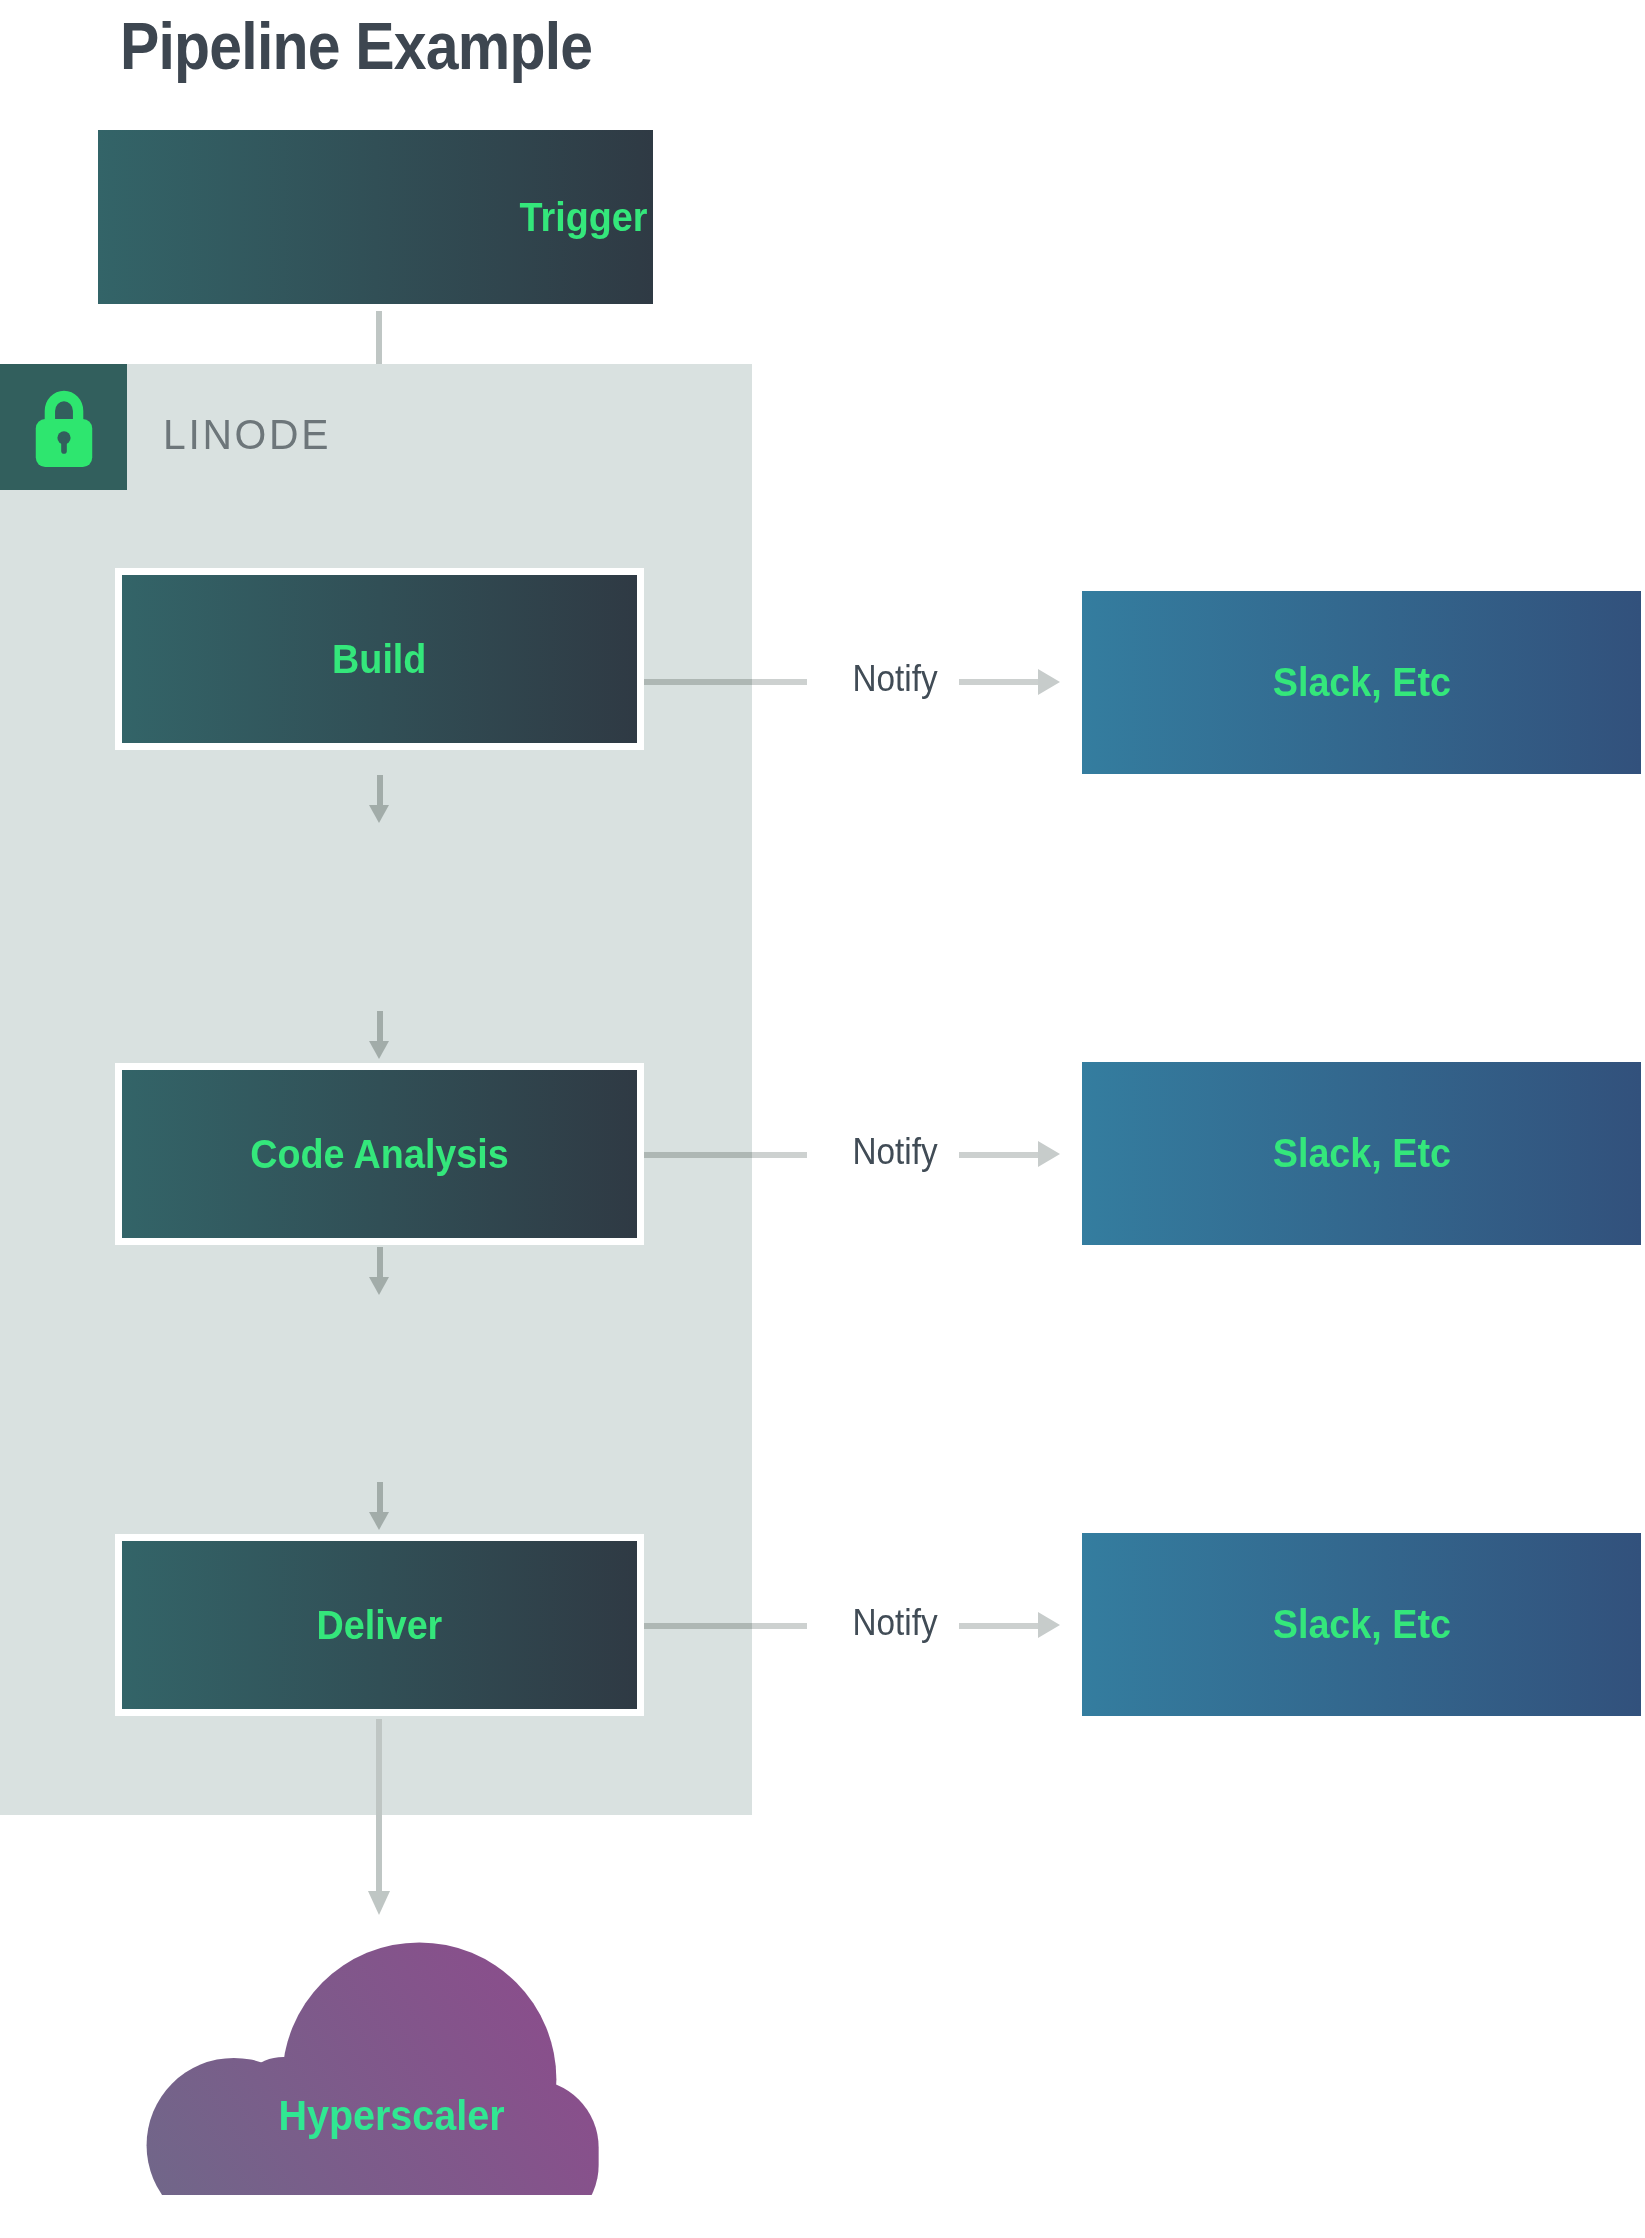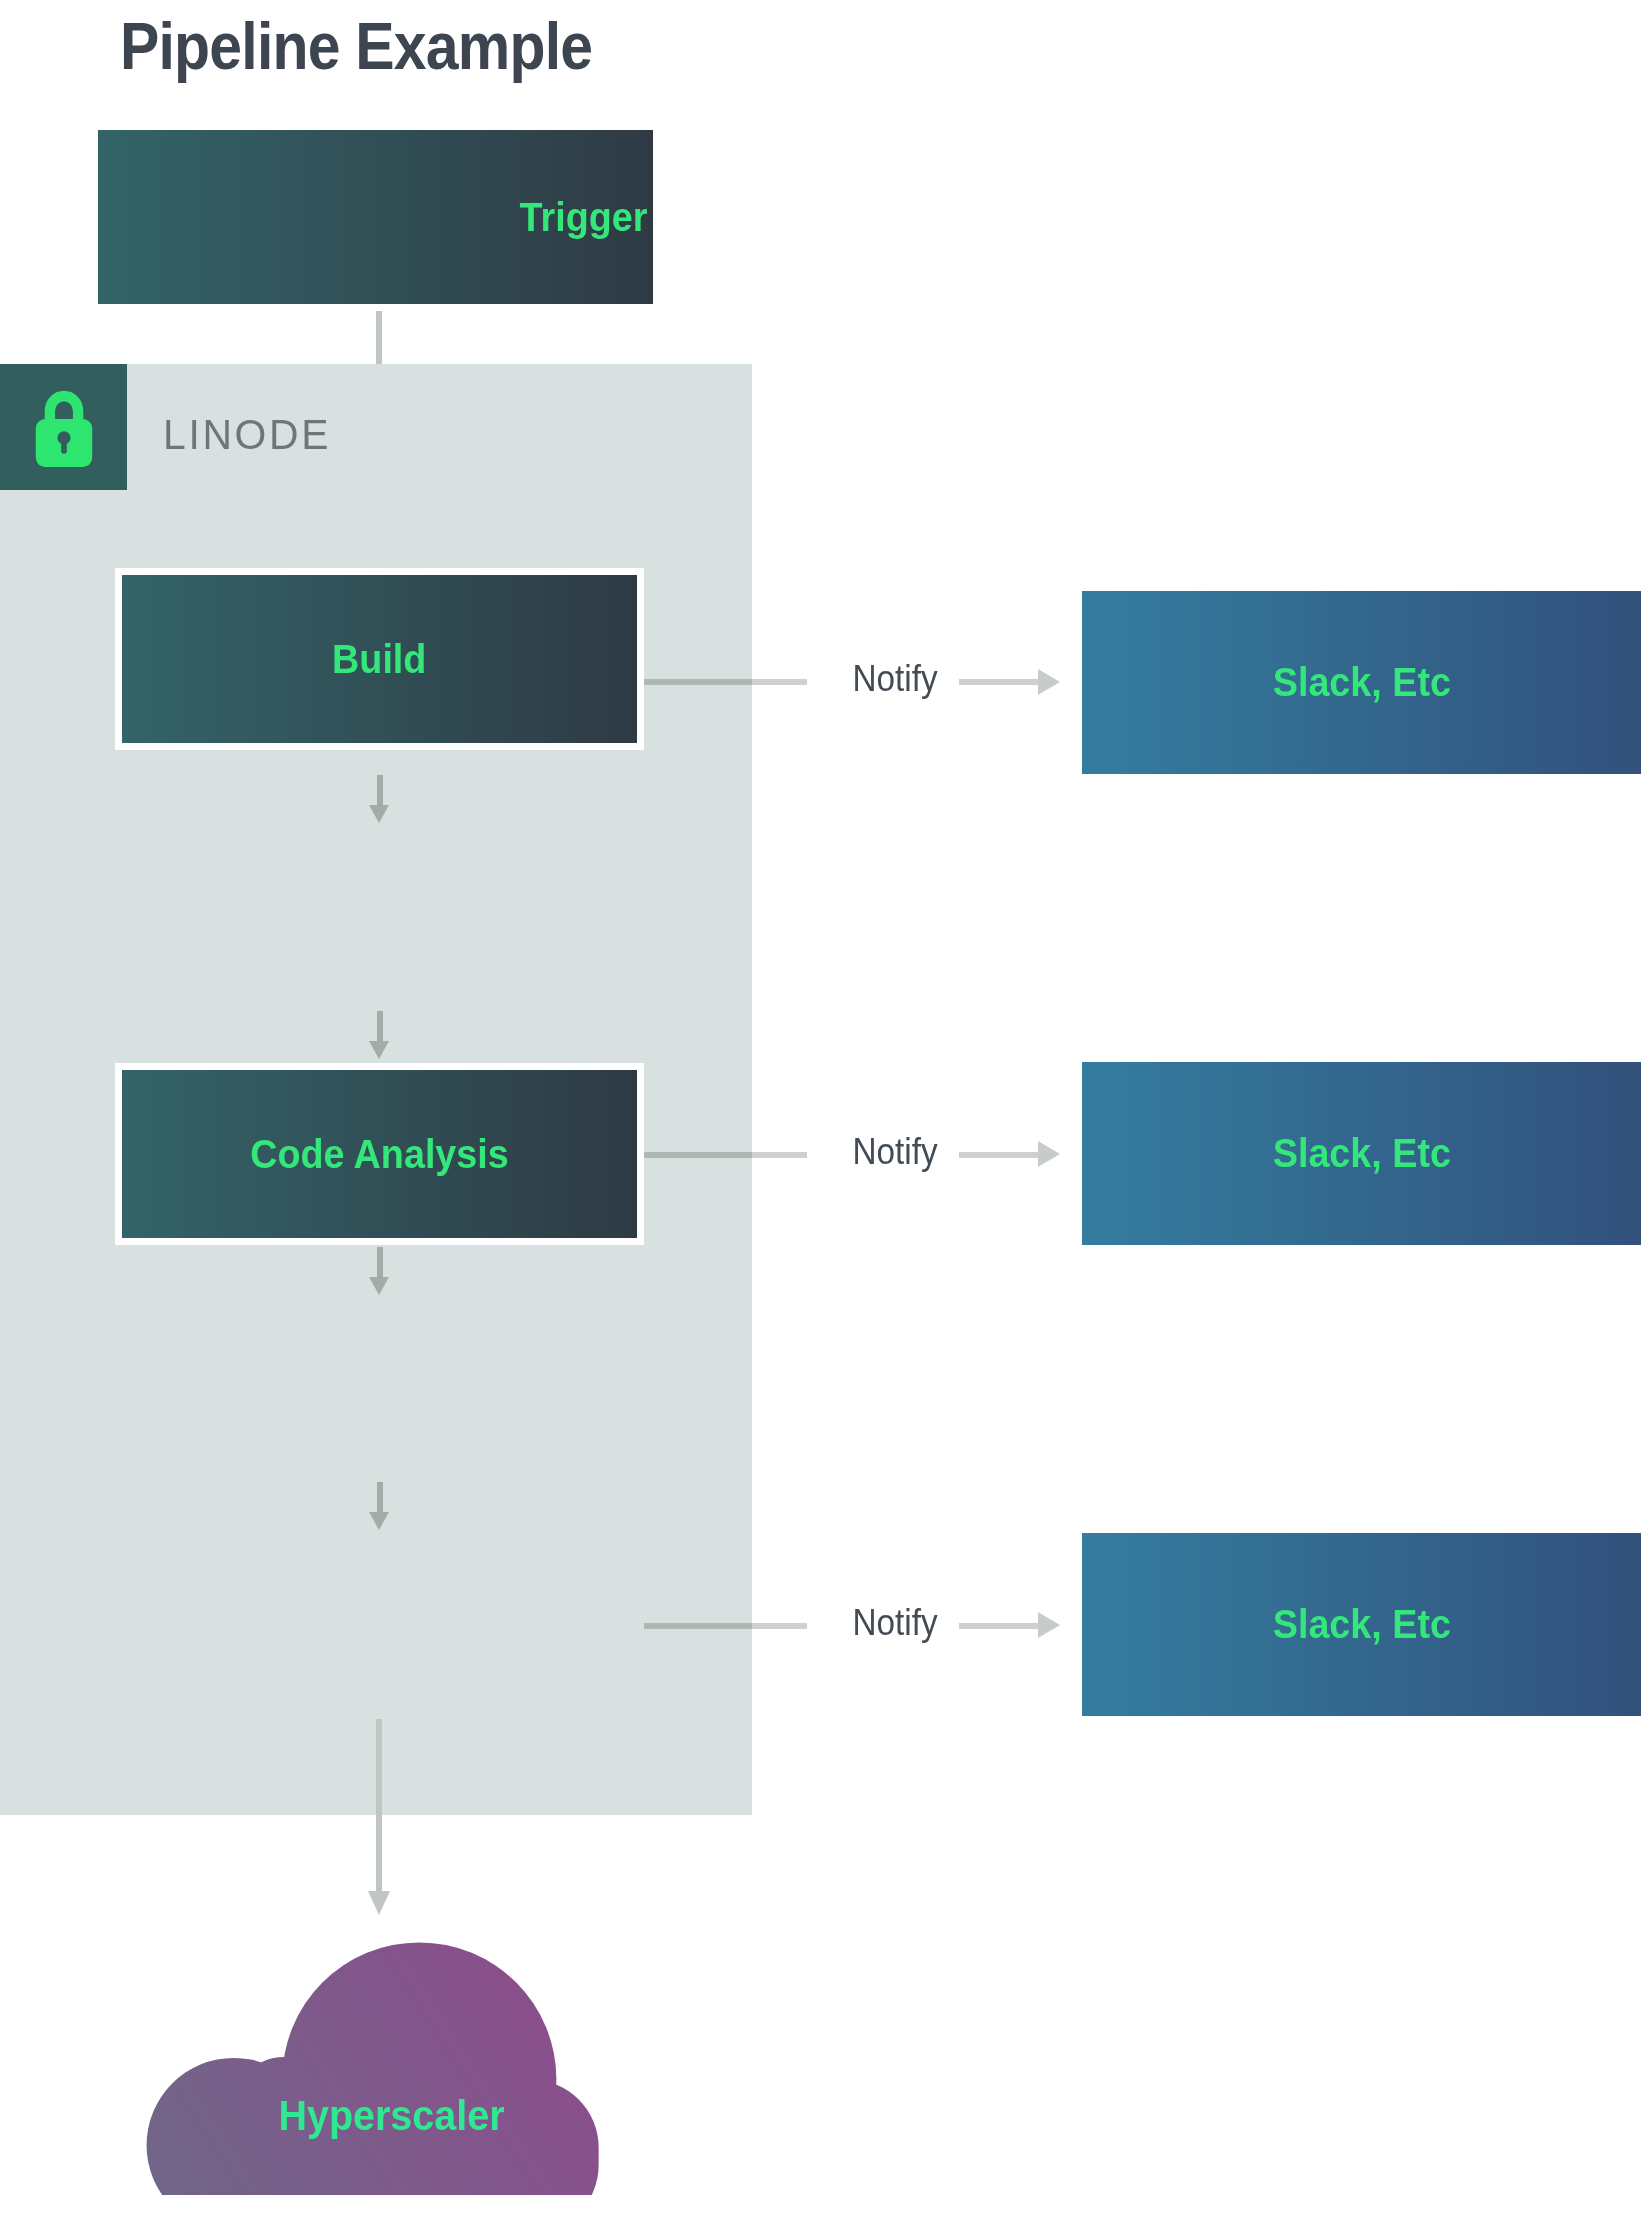--- a/index.html
+++ b/index.html
@@ -103,20 +103,25 @@
   </div>
 
 
   <div class="abs step-outer" style="top:1063px;">
     <div class="step-inner">
       <span class="node-label">Code Analysis</span>
     </div>
   </div>
 
 
+  <div class="abs step-outer" style="top:1534px;">
+    <div class="step-inner">
+      <span class="node-label">Deliver</span>
+    </div>
+  </div>
 
   <div class="abs step-stem" style="left:377px;top:775px;height:30px;"></div>
   <div class="abs step-head" style="left:369px;top:805px;"></div>
   <div class="abs step-stem" style="left:377px;top:1011px;height:30px;"></div>
   <div class="abs step-head" style="left:369px;top:1041px;"></div>
   <div class="abs step-stem" style="left:377px;top:1247px;height:30px;"></div>
   <div class="abs step-head" style="left:369px;top:1277px;"></div>
   <div class="abs step-stem" style="left:377px;top:1482px;height:30px;"></div>
   <div class="abs step-head" style="left:369px;top:1512px;"></div>
 

